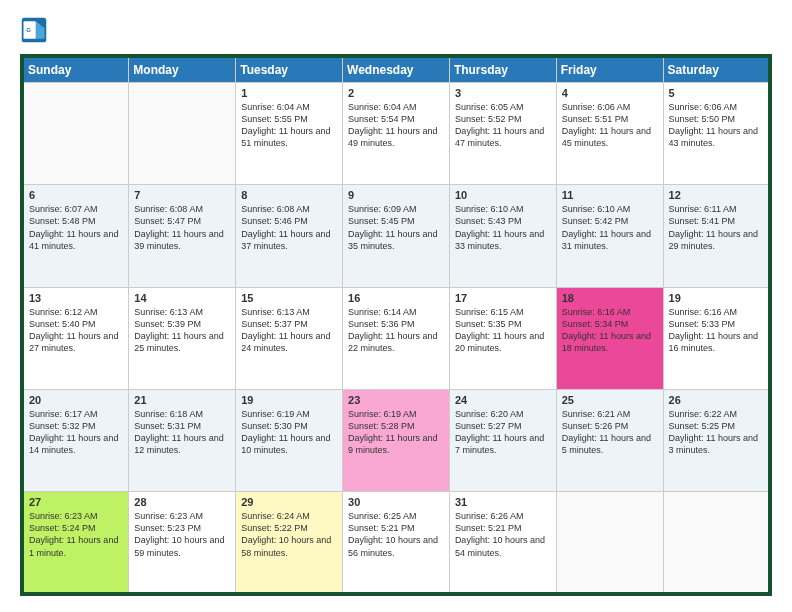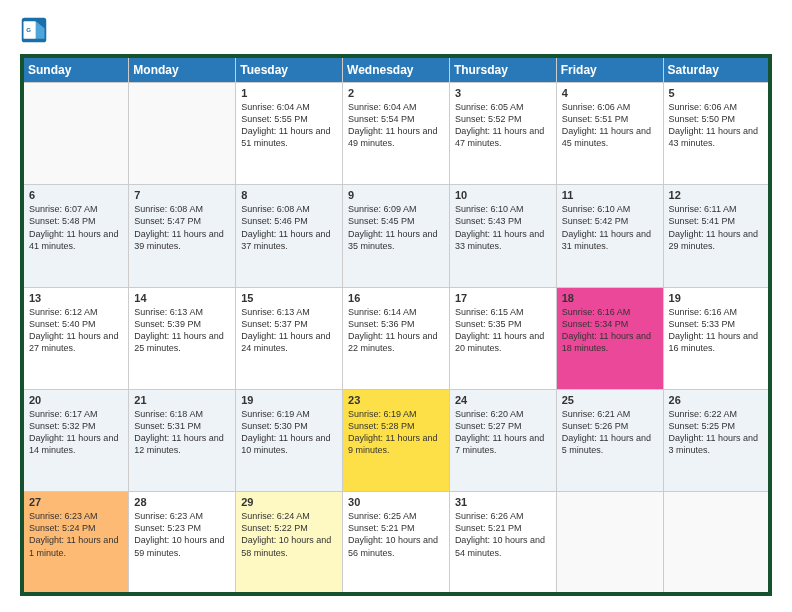--- a/index.html
+++ b/index.html
@@ -273,21 +273,21 @@
             <div class="cell-info">Sunrise: 6:18 AM
 Sunset: 5:31 PM
 Daylight: 11 hours and 12 minutes.</div>
           </td>
           <td style="background-color: rgb(238, 243, 248);">
             <span class="day-num">19</span>
             <div class="cell-info">Sunrise: 6:19 AM
 Sunset: 5:30 PM
 Daylight: 11 hours and 10 minutes.</div>
           </td>
-          <td style="background-color: #fde047;">
+          <td style="background-color: #f9a8d4;">
             <span class="day-num">23</span>
             <div class="cell-info">Sunrise: 6:19 AM
 Sunset: 5:28 PM
 Daylight: 11 hours and 9 minutes.</div>
           </td>
           <td style="background-color: rgb(238, 243, 248);">
             <span class="day-num">24</span>
             <div class="cell-info">Sunrise: 6:20 AM
 Sunset: 5:27 PM
 Daylight: 11 hours and 7 minutes.</div>
@@ -299,21 +299,21 @@
 Daylight: 11 hours and 5 minutes.</div>
           </td>
           <td style="background-color: rgb(238, 243, 248);">
             <span class="day-num">26</span>
             <div class="cell-info">Sunrise: 6:22 AM
 Sunset: 5:25 PM
 Daylight: 11 hours and 3 minutes.</div>
           </td>
         </tr>
         <tr>
-          <td style="background-color: #fdba74;">
+          <td style="background-color: #bef264;">
             <span class="day-num">27</span>
             <div class="cell-info">Sunrise: 6:23 AM
 Sunset: 5:24 PM
 Daylight: 11 hours and 1 minute.</div>
           </td>
           <td style="background-color: rgb(255, 255, 255);">
             <span class="day-num">28</span>
             <div class="cell-info">Sunrise: 6:23 AM
 Sunset: 5:23 PM
 Daylight: 10 hours and 59 minutes.</div>

